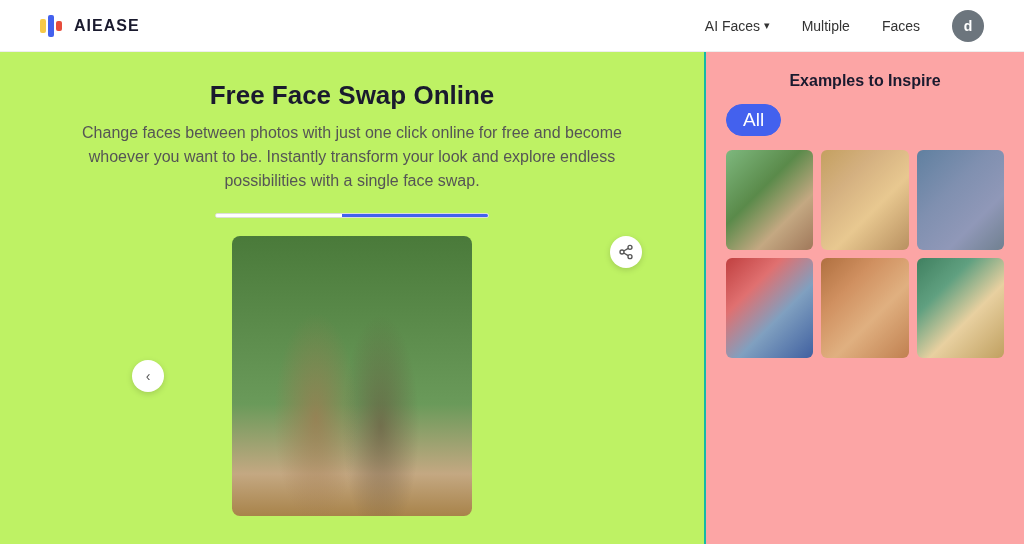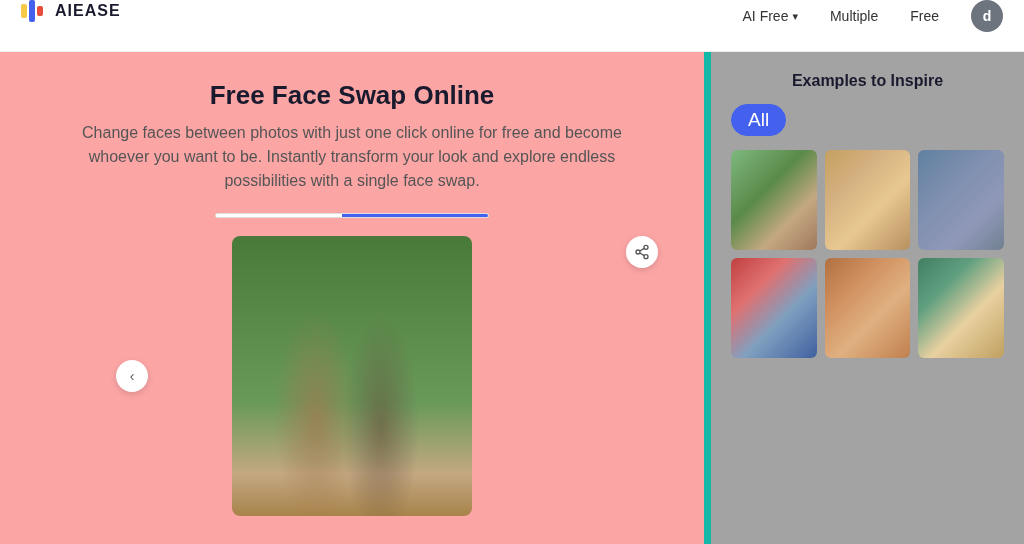--- a/index.html
+++ b/index.html
@@ -2,23 +2,23 @@
 <html><head>
   <meta charset="utf-8">
   <style>
     * { box-sizing: border-box; margin: 0; padding: 0; }
     body { font-family: -apple-system, BlinkMacSystemFont, 'Segoe UI', sans-serif; background: #f5f5f5; width: 1024px; height: 544px; overflow: hidden; }
 
     
     .header {
       background: white;
       display: flex;
-      align-items: flex-start;
+      align-items: center;
       justify-content: space-between;
-      padding: 0 21px;
+      padding: 0 40px;
       height: 52px;
       border-bottom: 1px solid #eee;
     }
     .logo-area {
       display: flex;
       align-items: center;
       gap: 6px;
     }
     .logo-icon {
       width: 28px;
@@ -59,25 +59,25 @@
 
     
     .main {
       display: flex;
       height: 492px;
     }
 
     
     .left-panel {
       flex: 1;
-      padding: 28px 36px;
+      padding: 28px 52px;
       display: flex;
       flex-direction: column;
       align-items: center;
-      background: #fca5a5;
+      background: #bef264;
     }
     .page-title {
       font-size: 26px;
       font-weight: 700;
       color: #1a1a2e;
       margin-bottom: 10px;
     }
     .page-desc {
       font-size: 16px;
       color: #555;
@@ -183,23 +183,23 @@
       border-radius: 6px;
       background: white;
       font-size: 14px;
       color: #333;
       cursor: pointer;
     }
 
     
     .right-panel {
       width: 320px;
-      background: #a3a3a3;
+      background: #fca5a5;
       padding: 20px;
-      border-left: 7px solid #14b8a6;
+      border-left: 2px solid #14b8a6;
       overflow-y: auto;
     }
     .right-title {
       font-size: 16px;
       font-weight: 700;
       color: #1a1a2e;
       margin-bottom: 14px;
       text-align: center;
     }
     .filter-row {
@@ -254,25 +254,25 @@
     <svg class="logo-icon" viewBox="0 0 28 22" fill="none" xmlns="http://www.w3.org/2000/svg">
       <rect x="0" y="4" width="6" height="14" rx="2" fill="#f7c948"></rect>
       <rect x="8" y="0" width="6" height="22" rx="2" fill="#4361ee"></rect>
       <rect x="16" y="6" width="6" height="10" rx="2" fill="#e74c3c"></rect>
     </svg>
     <span class="logo-text">AIEASE</span>
   </div>
 
   <nav class="nav">
     <span class="nav-item">
-      <span>AI Free</span>
+      <span>AI Faces</span>
       <span style="font-size:11px;">▾</span>
     </span>
     <span class="nav-item">Multiple</span>
-    <span class="nav-item">Free</span>
+    <span class="nav-item">Faces</span>
     <div class="avatar">d</div>
   </nav>
 </header>
 
 <div class="main">
 
   <div class="left-panel">
     <h1 class="page-title">Free Face Swap Online</h1>
     <p class="page-desc">Change faces between photos with just one click online for free and become whoever you want to be. Instantly transform your look and explore endless possibilities with a single face swap.</p>
 

